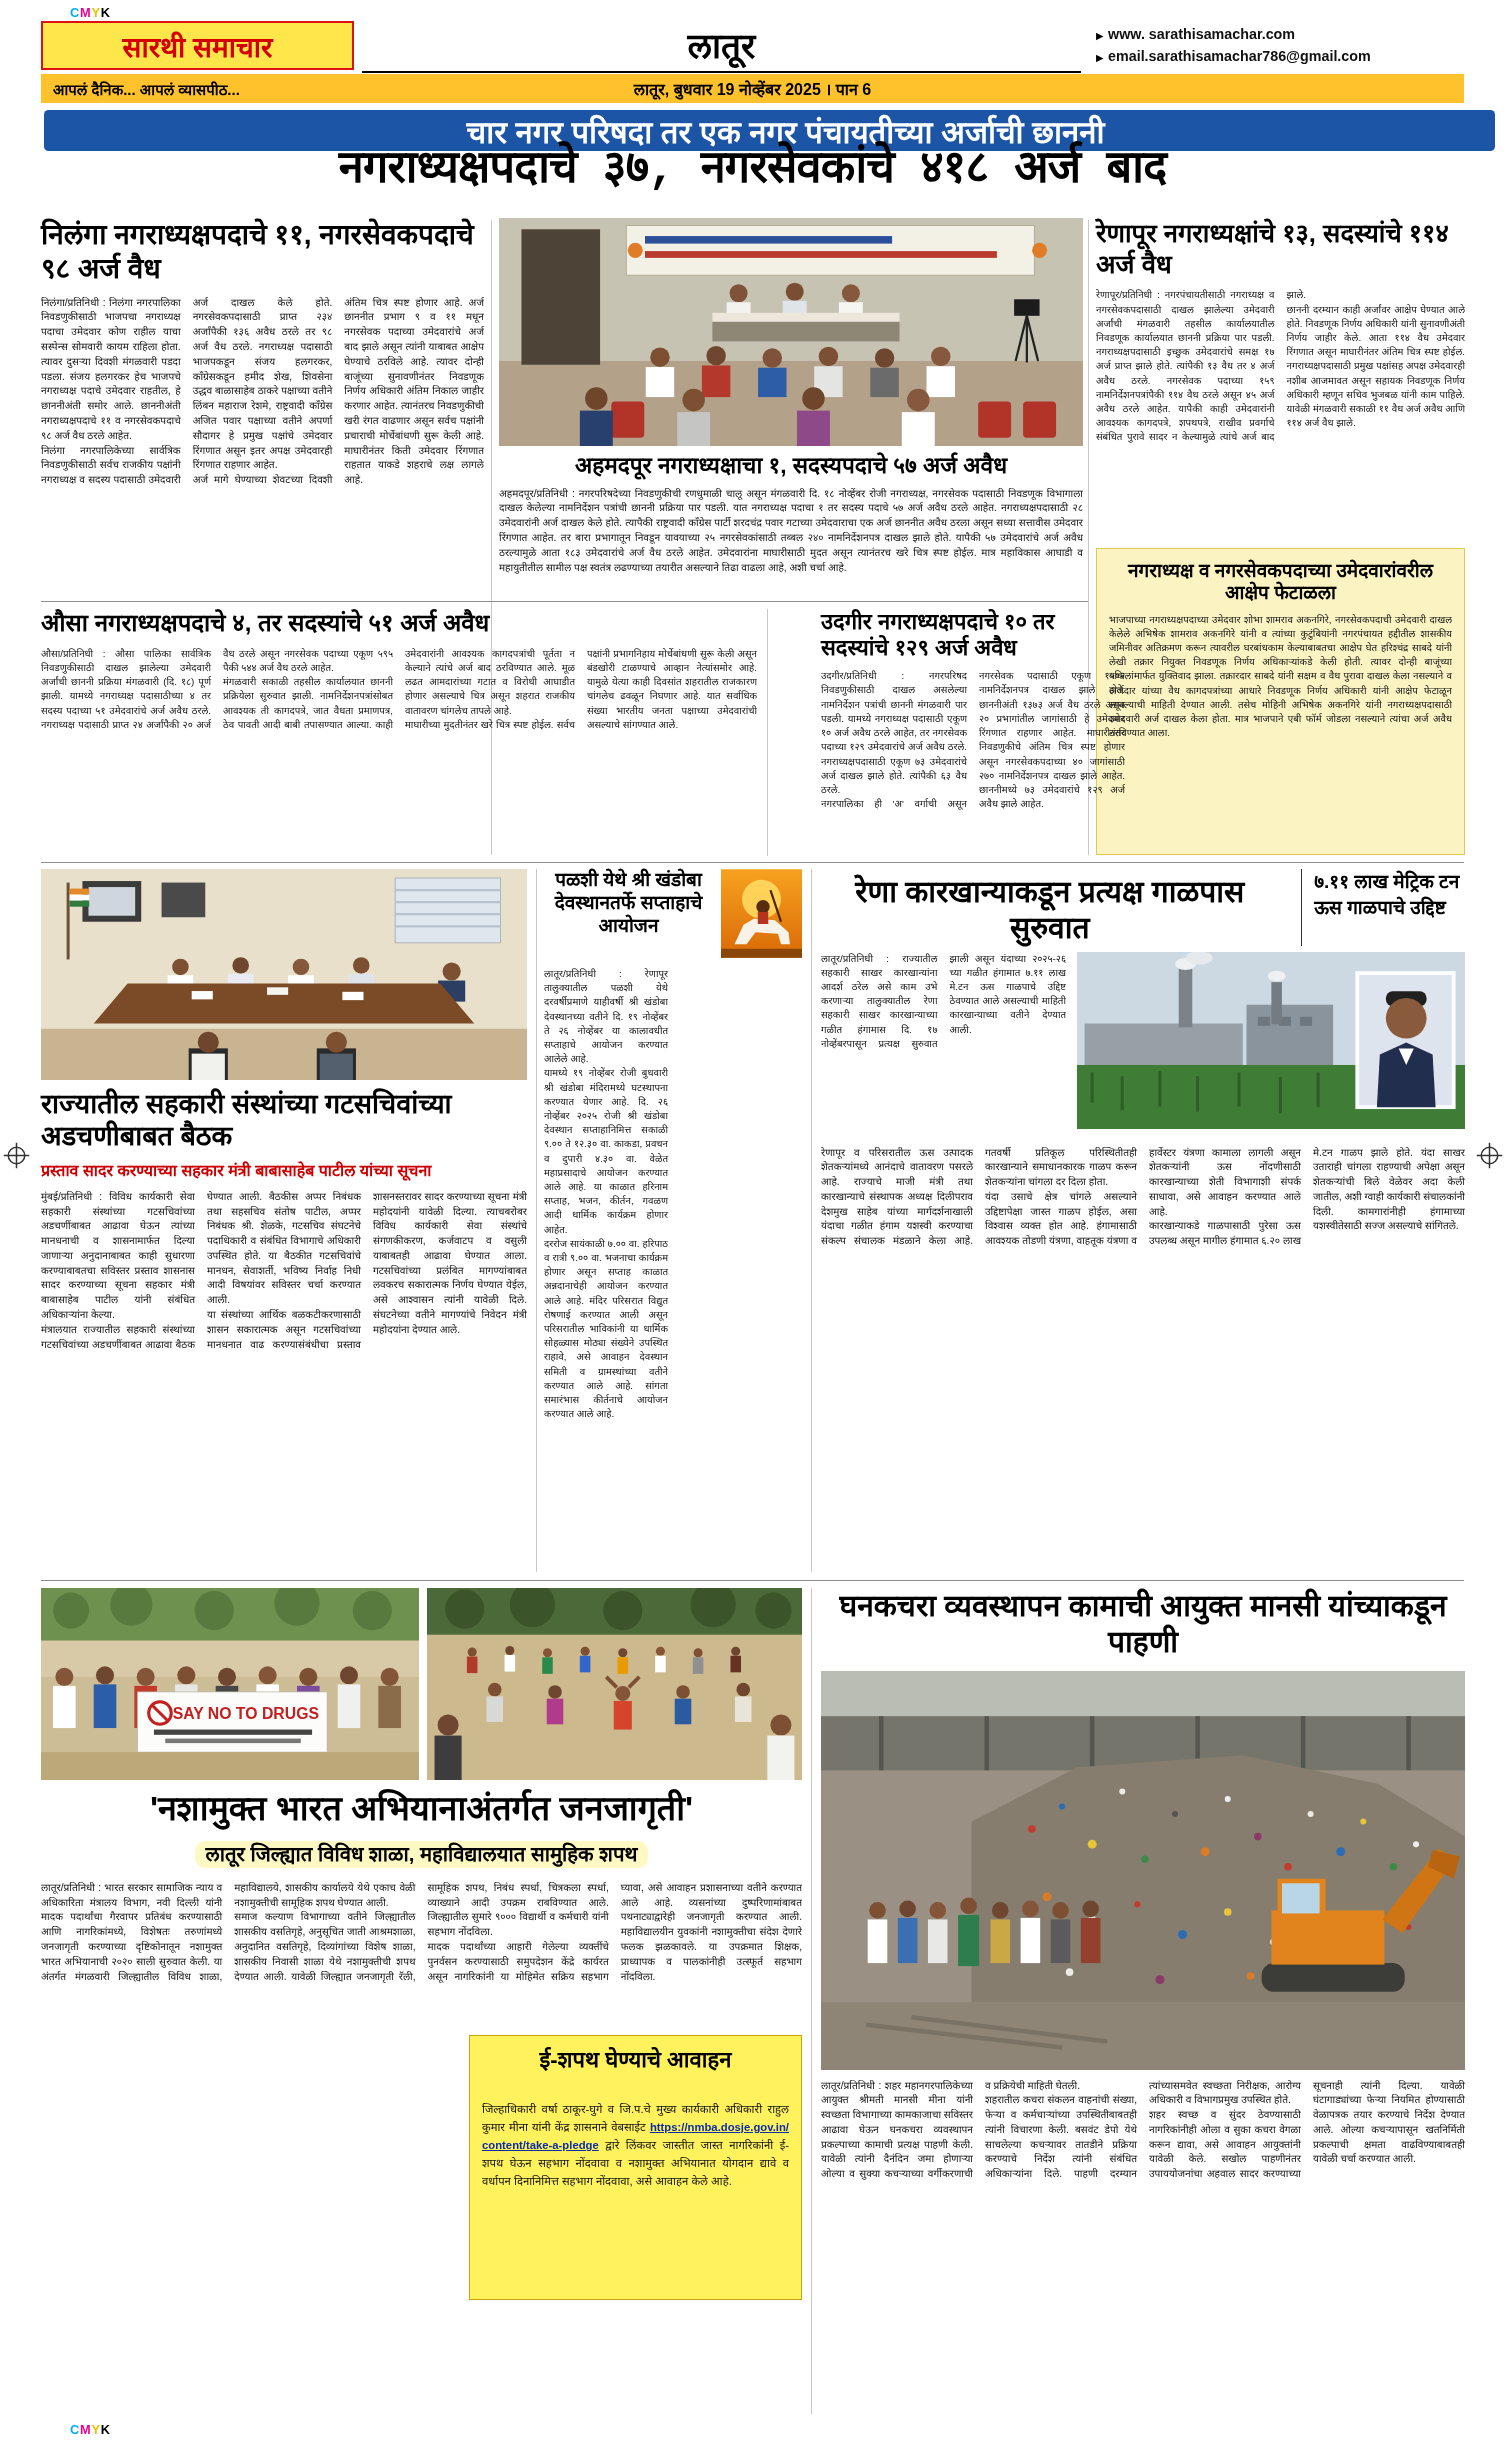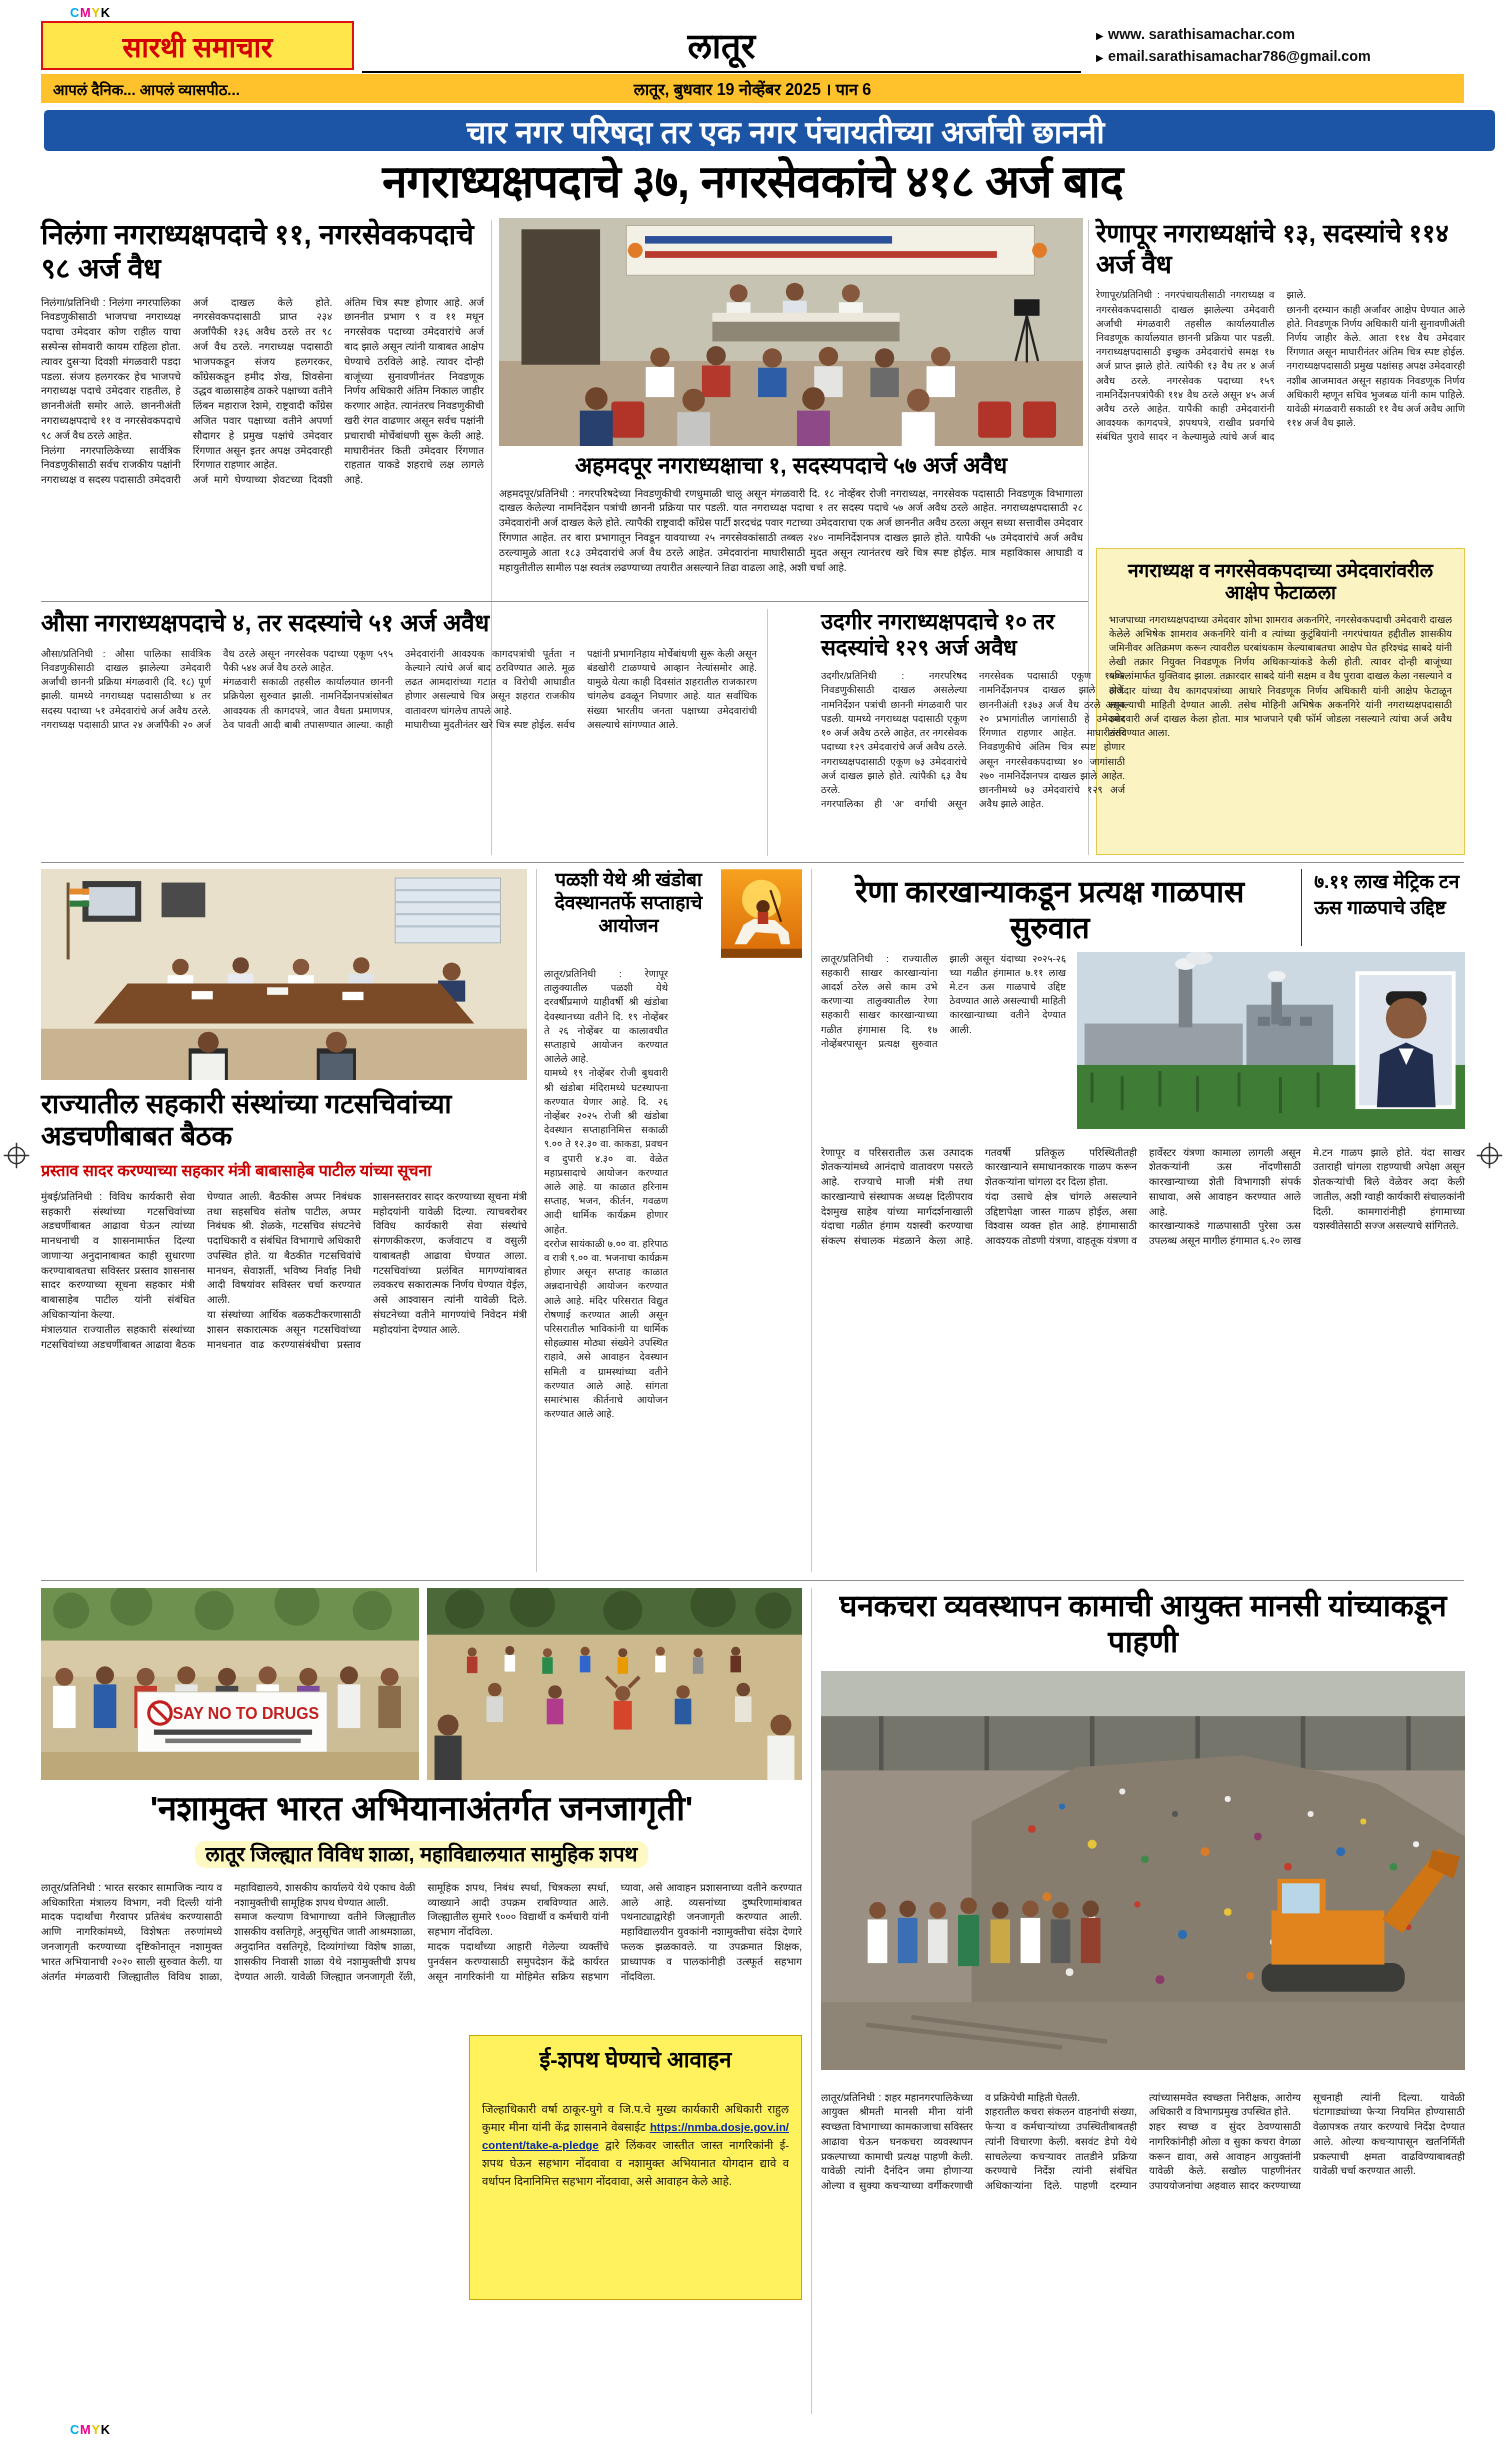--- a/index.html
+++ b/index.html
@@ -66,21 +66,21 @@
   </div>
 
   <div class="abs datebar" style="left:41px;top:74px;width:1423px;height:29px;">
     <span style="margin-left:12px;font-size:15px;">आपलं दैनिक... आपलं व्यासपीठ...</span>
     <span style="position:absolute;left:50%;transform:translateX(-50%);font-size:16px;font-weight:800;">लातूर, बुधवार 19 नोव्हेंबर 2025 । पान 6</span>
   </div>
 
   <div class="abs kicker" style="left:44px;top:110px;width:1419px;height:41px;padding-left:32px;">
       <span>चार नगर परिषदा तर एक नगर पंचायतीच्या अर्जाची छाननी</span>
     </div>
-  <div class="abs main-head" style="left:41px;top:157px;width:1423px;height:56px;"><span>नगराध्यक्षपदाचे ३७, नगरसेवकांचे ४१८ अर्ज बाद</span></div>
+  <div class="abs main-head" style="left:41px;top:146px;width:1423px;height:56px;font-family:Liberation Mono, monospace;"><span>नगराध्यक्षपदाचे ३७, नगरसेवकांचे ४१८ अर्ज बाद</span></div>
 
   <div class="vrule" style="left:491px;top:220px;height:635px;"></div>
   <div class="vrule" style="left:1088px;top:220px;height:635px;"></div>
 
   <div class="abs" style="left:41px;top:218px;width:443px;">
     <div class="headline" style="font-size:28px;">निलंगा नगराध्यक्षपदाचे ११, नगरसेवकपदाचे ९८ अर्ज वैध</div>
     <div class="body-text c3" style="margin-top:10.5px;height:295px;">निलंगा/प्रतिनिधी : निलंगा नगरपालिका निवडणुकीसाठी भाजपचा नगराध्यक्ष पदाचा उमेदवार कोण राहील याचा सस्पेन्स सोमवारी कायम राहिला होता. त्यावर दुसऱ्या दिवशी मंगळवारी पडदा पडला. संजय हलगरकर हेच भाजपचे नगराध्यक्ष पदाचे उमेदवार राहतील, हे छाननीअंती समोर आले. छाननीअंती नगराध्यक्षपदाचे ११ व नगरसेवकपदाचे ९८ अर्ज वैध ठरले आहेत.
 निलंगा नगरपालिकेच्या सार्वत्रिक निवडणुकीसाठी सर्वच राजकीय पक्षांनी नगराध्यक्ष व सदस्य पदासाठी उमेदवारी अर्ज दाखल केले होते. नगरसेवकपदासाठी प्राप्त २३४ अर्जांपैकी १३६ अवैध ठरले तर ९८ अर्ज वैध ठरले. नगराध्यक्ष पदासाठी भाजपकडून संजय हलगरकर, काँग्रेसकडून हमीद शेख, शिवसेना उद्धव बाळासाहेब ठाकरे पक्षाच्या वतीने लिंबन महाराज रेशमे, राष्ट्रवादी काँग्रेस अजित पवार पक्षाच्या वतीने अपर्णा सौदागर हे प्रमुख पक्षांचे उमेदवार रिंगणात असून इतर अपक्ष उमेदवारही रिंगणात राहणार आहेत.
 अर्ज मागे घेण्याच्या शेवटच्या दिवशी अंतिम चित्र स्पष्ट होणार आहे. अर्ज छाननीत प्रभाग ९ व ११ मधून नगरसेवक पदाच्या उमेदवारांचे अर्ज बाद झाले असून त्यांनी याबाबत आक्षेप घेण्याचे ठरविले आहे. त्यावर दोन्ही बाजूंच्या सुनावणीनंतर निवडणूक निर्णय अधिकारी अंतिम निकाल जाहीर करणार आहेत. त्यानंतरच निवडणुकीची खरी रंगत वाढणार असून सर्वच पक्षांनी प्रचाराची मोर्चेबांधणी सुरू केली आहे. माघारीनंतर किती उमेदवार रिंगणात राहतात याकडे शहराचे लक्ष लागले आहे.</div>
   </div>
@@ -453,19 +453,19 @@
           <rect x="265" y="328" width="26" height="60" fill="#ffffff"></rect>
         <circle cx="318" cy="318" r="11" fill="#7d5034"></circle>
           <rect x="305" y="330" width="26" height="58" fill="#5b5b5b"></rect>
         <circle cx="358" cy="316" r="11" fill="#6f4630"></circle>
           <rect x="345" y="328" width="26" height="60" fill="#93402e"></rect>
       </g>
       <rect y="440" width="855" height="92" fill="#8e8577"></rect>
       <line x1="60" y1="470" x2="320" y2="500" stroke="#7a7264" stroke-width="6"></line>
       <line x1="120" y1="460" x2="380" y2="492" stroke="#7a7264" stroke-width="6"></line>
     </svg>
-    <div class="body-text c4" style="margin-top:21px;height:310px;">लातूर/प्रतिनिधी : शहर महानगरपालिकेच्या आयुक्त श्रीमती मानसी मीना यांनी स्वच्छता विभागाच्या कामकाजाचा सविस्तर आढावा घेऊन घनकचरा व्यवस्थापन प्रकल्पाच्या कामाची प्रत्यक्ष पाहणी केली. यावेळी त्यांनी दैनंदिन जमा होणाऱ्या ओल्या व सुक्या कचऱ्याच्या वर्गीकरणाची व प्रक्रियेची माहिती घेतली.
+    <div class="body-text c4" style="margin-top:9px;height:310px;">लातूर/प्रतिनिधी : शहर महानगरपालिकेच्या आयुक्त श्रीमती मानसी मीना यांनी स्वच्छता विभागाच्या कामकाजाचा सविस्तर आढावा घेऊन घनकचरा व्यवस्थापन प्रकल्पाच्या कामाची प्रत्यक्ष पाहणी केली. यावेळी त्यांनी दैनंदिन जमा होणाऱ्या ओल्या व सुक्या कचऱ्याच्या वर्गीकरणाची व प्रक्रियेची माहिती घेतली.
 शहरातील कचरा संकलन वाहनांची संख्या, फेऱ्या व कर्मचाऱ्यांच्या उपस्थितीबाबतही त्यांनी विचारणा केली. बसवंट डेपो येथे साचलेल्या कचऱ्यावर तातडीने प्रक्रिया करण्याचे निर्देश त्यांनी संबंधित अधिकाऱ्यांना दिले. पाहणी दरम्यान त्यांच्यासमवेत स्वच्छता निरीक्षक, आरोग्य अधिकारी व विभागप्रमुख उपस्थित होते.
 शहर स्वच्छ व सुंदर ठेवण्यासाठी नागरिकांनीही ओला व सुका कचरा वेगळा करून द्यावा, असे आवाहन आयुक्तांनी यावेळी केले. सखोल पाहणीनंतर उपाययोजनांचा अहवाल सादर करण्याच्या सूचनाही त्यांनी दिल्या. यावेळी घंटागाड्यांच्या फेऱ्या नियमित होण्यासाठी वेळापत्रक तयार करण्याचे निर्देश देण्यात आले. ओल्या कचऱ्यापासून खतनिर्मिती प्रकल्पाची क्षमता वाढविण्याबाबतही यावेळी चर्चा करण्यात आली.</div>
   </div>
 
 </div>
 
 
 </body></html>

